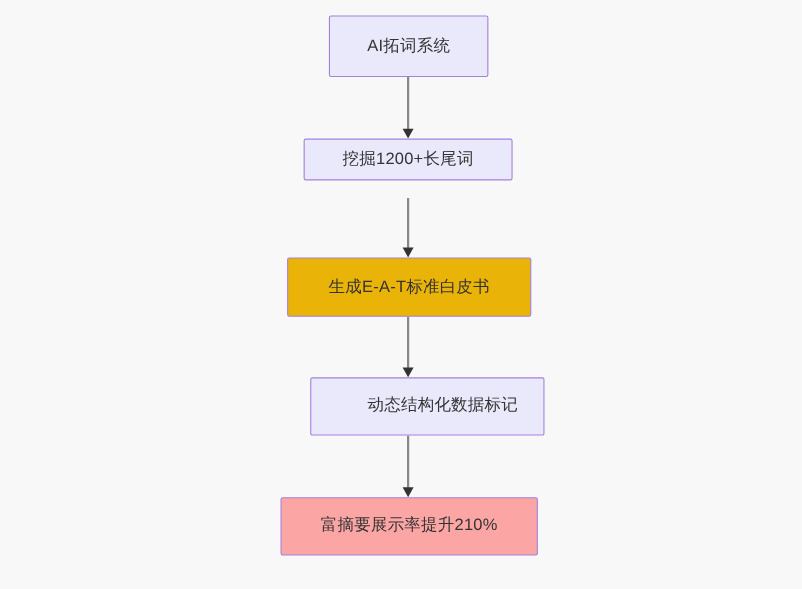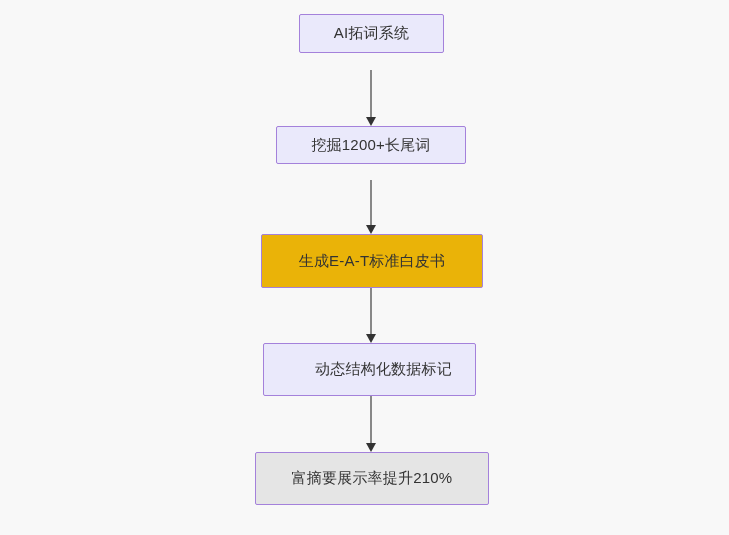--- a/index.html
+++ b/index.html
@@ -70,33 +70,33 @@
         <polygon points="366,117 376,117 371,126" class="edge-arrowhead" fill="#333333"></polygon>
         <line x1="371" y1="180" x2="371" y2="226" class="edge-line" stroke="#888888"></line>
         <polygon points="366,225 376,225 371,234" class="edge-arrowhead" fill="#333333"></polygon>
         <line x1="371" y1="288" x2="371" y2="335" class="edge-line" stroke="#888888"></line>
         <polygon points="366,334 376,334 371,343" class="edge-arrowhead" fill="#333333"></polygon>
         <line x1="371" y1="396" x2="371" y2="444" class="edge-line" stroke="#888888"></line>
         <polygon points="366,443 376,443 371,452" class="edge-arrowhead" fill="#333333"></polygon>
       </g>
   </svg>
 
-  <div class="flow-node" id="node-1" style="left: 299px; top: 14px; width: 145px; height: 39px; background: rgb(234, 233, 251); border-color: rgb(164, 129, 219);">
+  <div class="flow-node" id="node-1" style="left: 299px; top: 14px; width: 145px; height: 56px; background: rgb(234, 233, 251); border-color: rgb(164, 129, 219);">
     <span class="flow-node-label" style="color: rgb(51, 51, 51);">AI拓词系统</span>
   </div>
 
   <div class="flow-node" id="node-2" style="left: 276px; top: 126px; width: 190px; height: 38px; background: rgb(234, 233, 251); border-color: rgb(164, 129, 219);">
     <span class="flow-node-label" style="color: rgb(51, 51, 51);">挖掘1200+长尾词</span>
   </div>
 
   <div class="flow-node" id="node-3" style="left: 261px; top: 234px; width: 222px; height: 54px; background: #eab308; border-color: rgb(164, 129, 219);">
     <span class="flow-node-label" style="color: rgb(51, 51, 51);">生成E-A-T标准白皮书</span>
   </div>
 
-  <div class="flow-node" id="node-4" style="left: 263px; top: 343px; width: 213px; height: 53px; background: rgb(234, 233, 251); border-color: rgb(164, 129, 219); padding-left: 28px;">
+  <div class="flow-node" id="node-4" style="left: 282px; top: 343px; width: 213px; height: 53px; background: rgb(234, 233, 251); border-color: rgb(164, 129, 219); padding-left: 28px;">
     <span class="flow-node-label" style="color: rgb(51, 51, 51);">动态结构化数据标记</span>
   </div>
 
-  <div class="flow-node" id="node-5" style="left: 255px; top: 452px; width: 234px; height: 53px; background: #e5e5e5; border-color: rgb(164, 129, 219);">
+  <div class="flow-node" id="node-5" style="left: 255px; top: 452px; width: 234px; height: 53px; background: #fca5a5; border-color: rgb(164, 129, 219);">
     <span class="flow-node-label" style="color: rgb(51, 51, 51);">富摘要展示率提升210%</span>
   </div>
 
 </div>
 
 </body></html>

